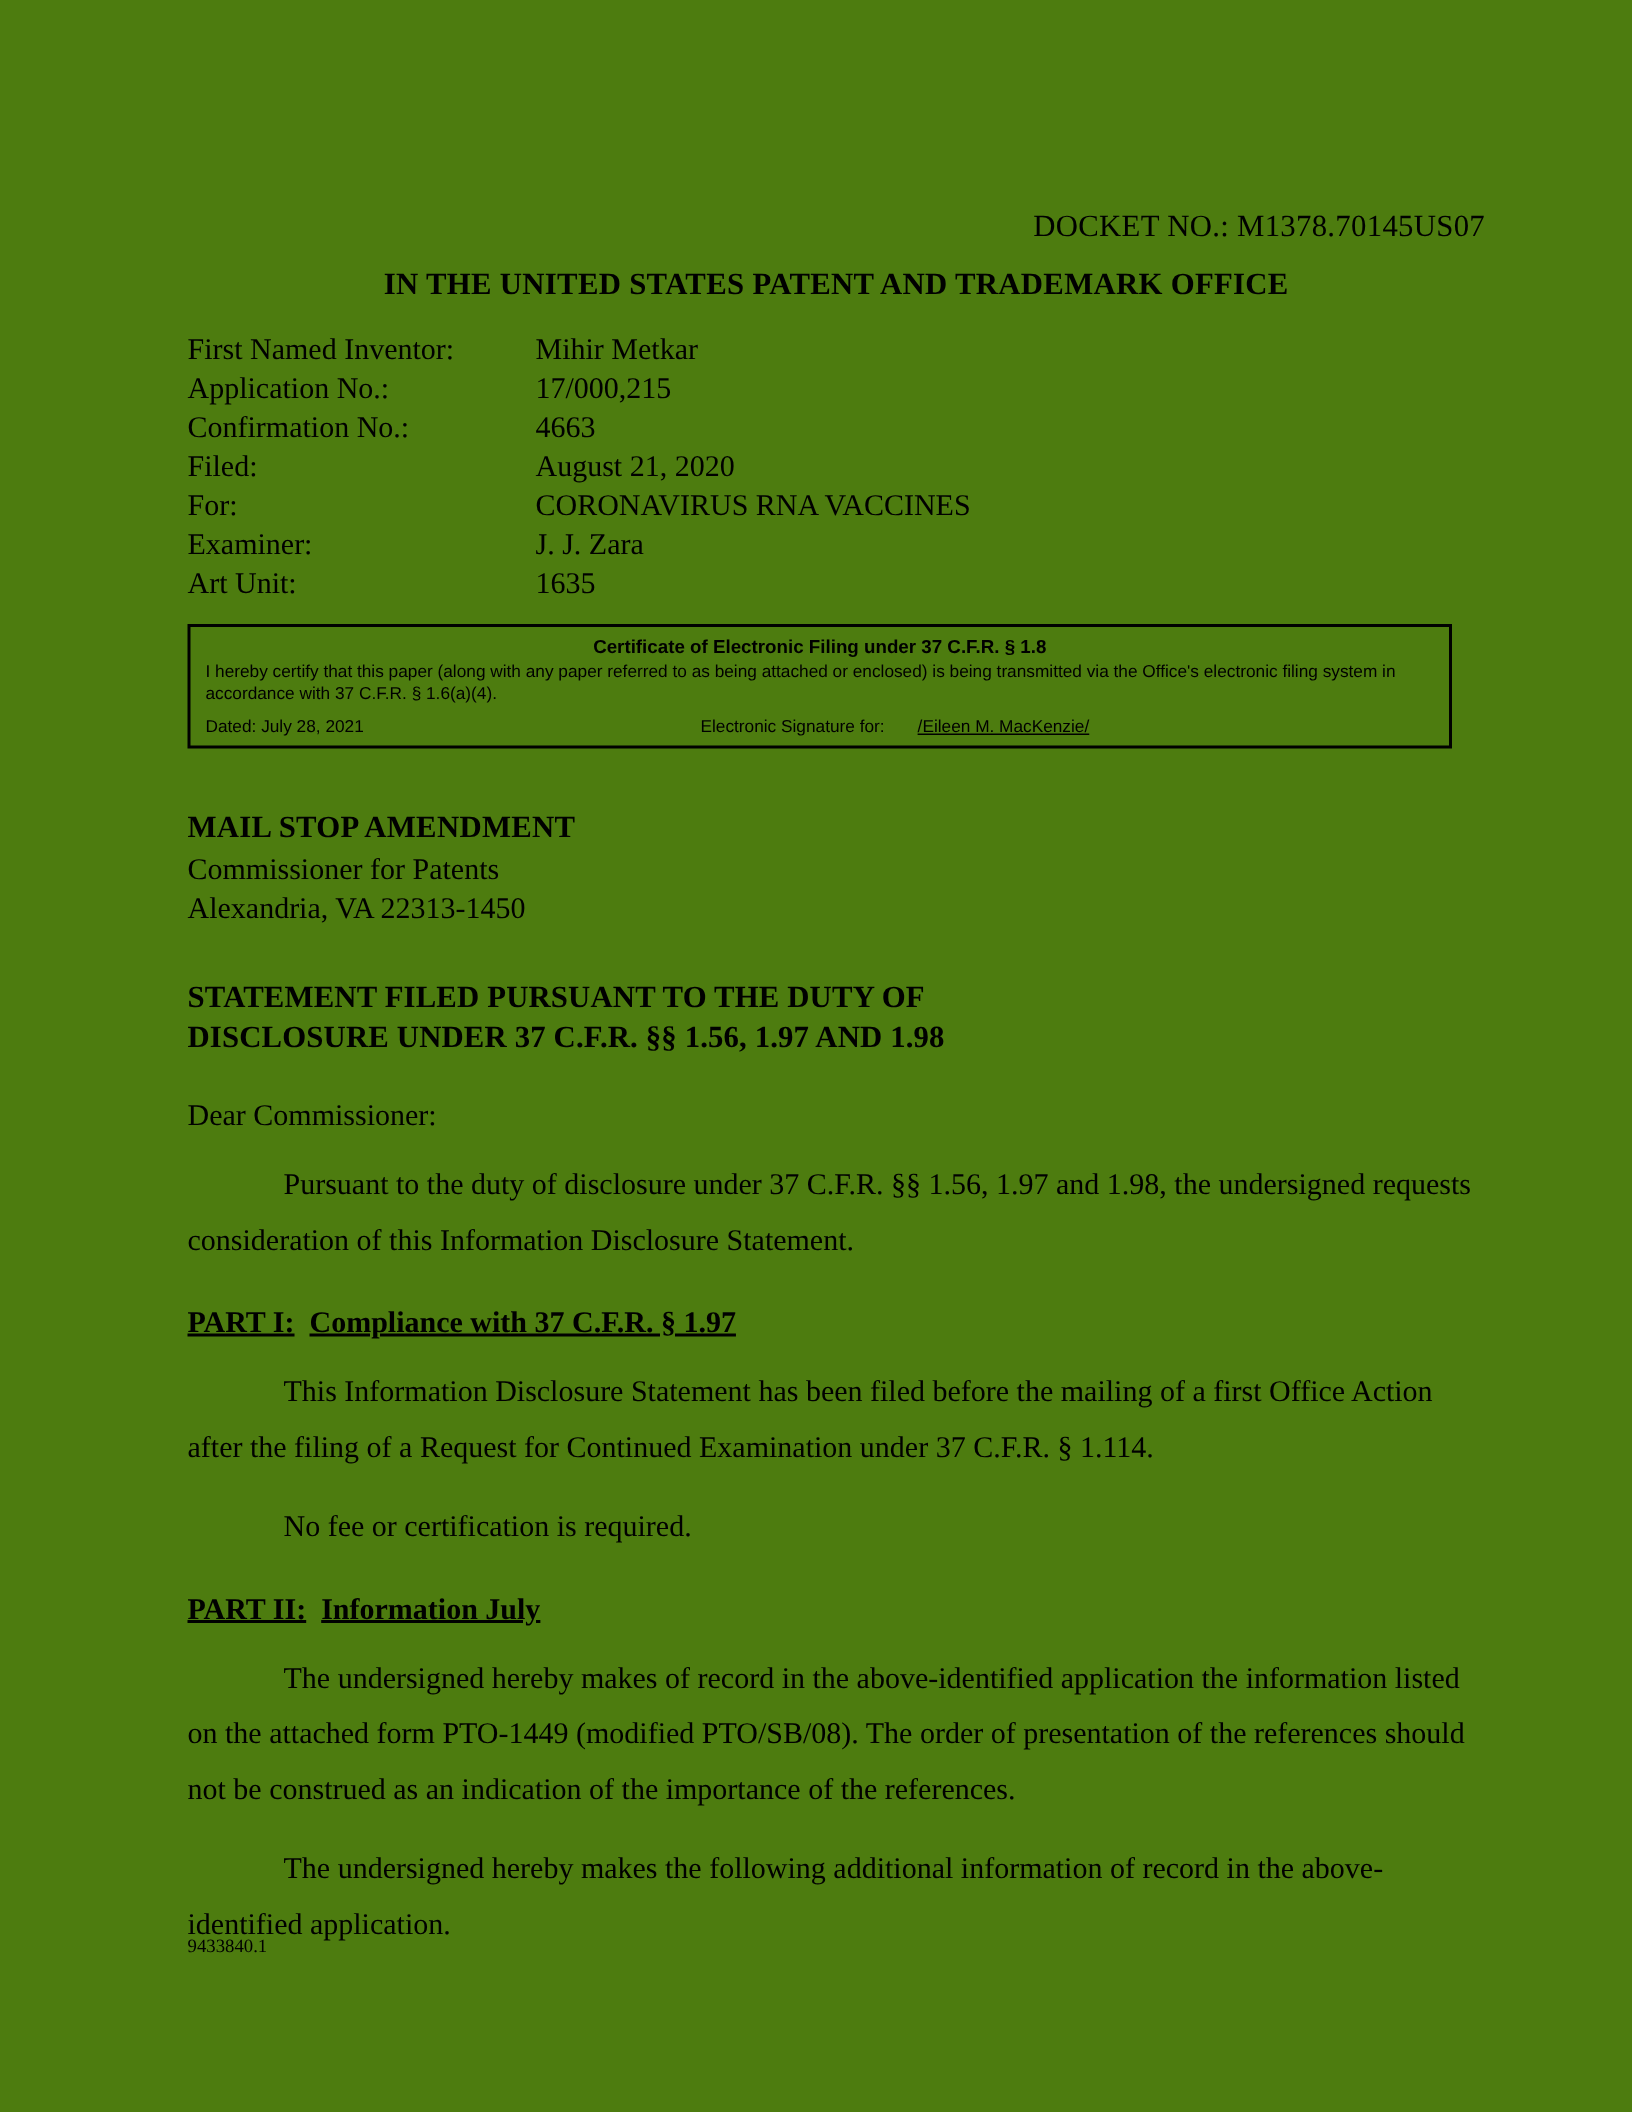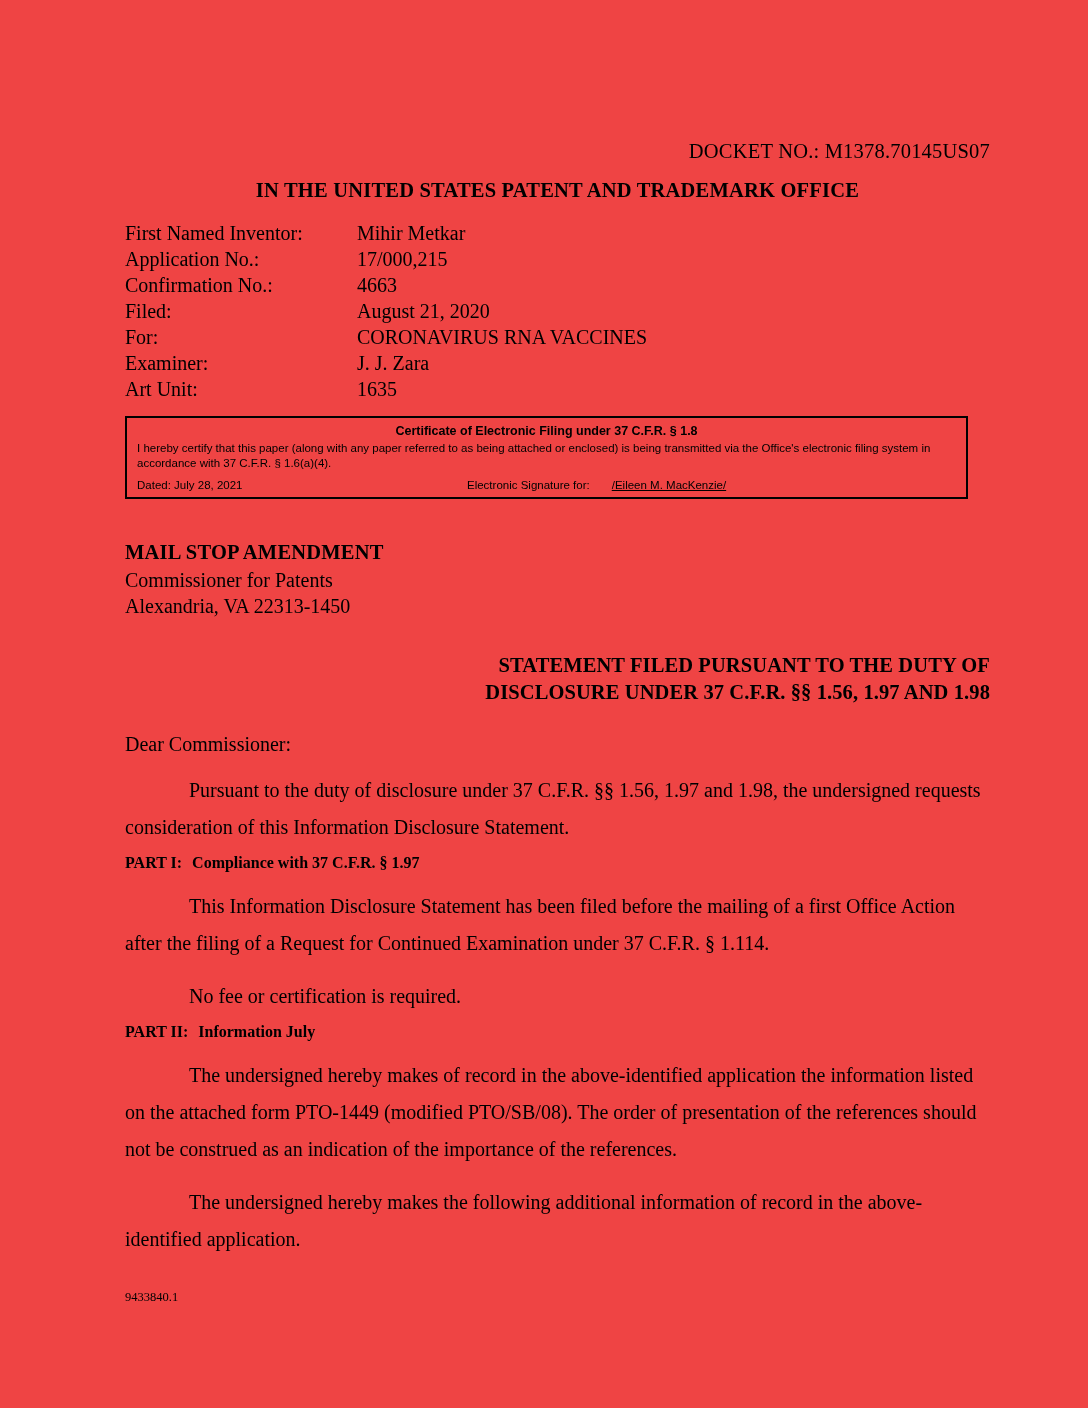--- a/index.html
+++ b/index.html
@@ -13,21 +13,21 @@
     position: relative;
     font-family: "Liberation Serif", serif;
     color: #000000;
     overflow: hidden;
   }
   .page {
     position: absolute;
     left: 0; top: 0;
     width: 1088px;
     height: 1408px;
-    background: #ef4444;
+    background: #4d7c0f;
   }
   .content {
     position: absolute;
     left: 125px;
     top: 140px;
     width: 865px;
   }
 
   
   .docket {
@@ -100,43 +100,44 @@
   }
   .mailstop .bold {
     font-weight: bold;
     font-size: 20.5px;
     letter-spacing: 0.2px;
   }
 
   
   .stmt-heading {
     margin-top: 32px;
-    text-align: right;
+    text-align: left;
     font-weight: bold;
     font-size: 20.5px;
     line-height: 1.35;
     letter-spacing: 0.1px;
   }
 
   
   .salutation {
     margin-top: 26px;
     font-size: 20px;
   }
   p.body {
     font-size: 20px;
     line-height: 1.85;
     margin: 16px 0 0 0;
     text-align: left;
   }
   p.body.indent { text-indent: 64px; }
   .part-heading {
-    margin-top: 8px;
-    font-weight: bold;
-    font-size: 16px;
+    margin-top: 25px;
+    font-weight: bold;
+    font-size: 20px;
+    text-decoration: underline;
   }
   .part-heading .sp { display: inline-block; width: 10px; }
 
   .footer-num {
     position: absolute;
     left: 125px;
     top: 1290px;
     font-size: 12.5px;
     font-family: "Liberation Serif", serif;
   }

